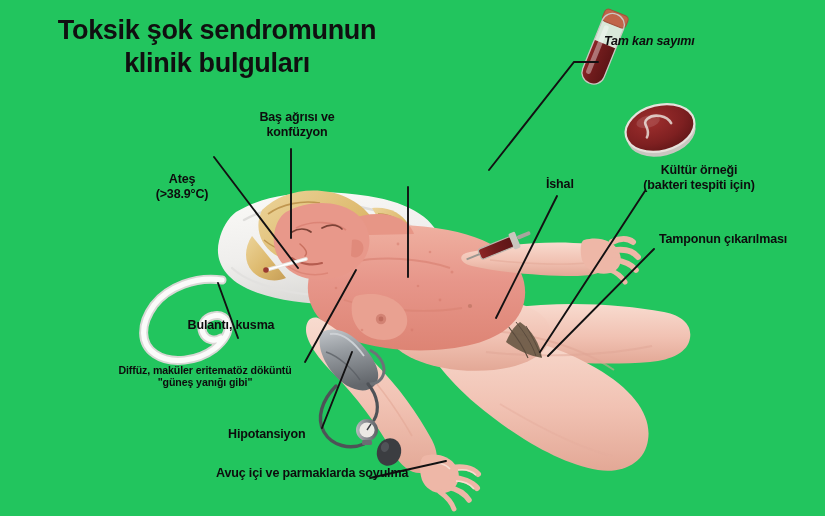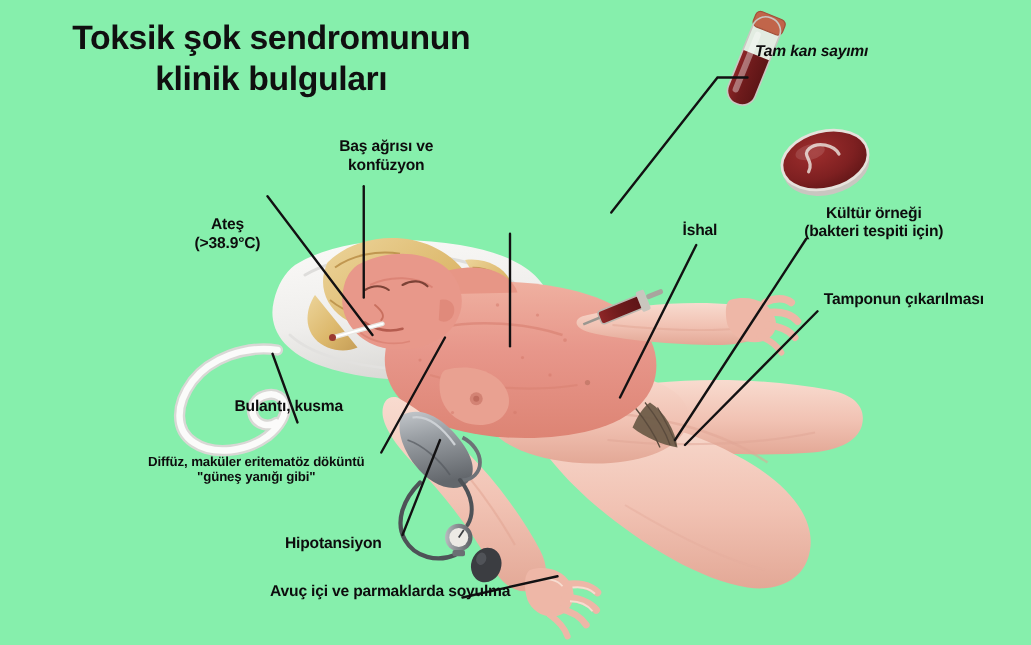--- a/index.html
+++ b/index.html
@@ -5,21 +5,21 @@
 <style>
   html, body {
     margin: 0;
     padding: 0;
     background: #ffffff;
   }
   #stage {
     position: relative;
     width: 825px;
     height: 516px;
-    background: #86efac;
+    background: #22c55e;
     overflow: hidden;
     font-family: "Liberation Sans", sans-serif;
     color: #100f10;
     -webkit-font-smoothing: antialiased;
   }
 
   
   #title {
     position: absolute;
     left: 22px;
@@ -323,21 +323,21 @@
     <path class="leader" d="M322 428 L352 352"></path>
     <path class="leader" d="M370 478 L446 461"></path>
   </svg>
 
   <div id="title">Toksik şok sendromunun
 klinik bulguları</div>
 
   <div class="label c" style="left:126px; top:125px; width:112px;margin-top:47px;">Ateş
 (&gt;38.9°C)</div>
 
-  <div class="label c" style="left:242px; top:110px; width:134px;text-align:center;">Baş ağrısı ve
+  <div class="label c" style="left:230px; top:110px; width:134px;text-align:center;">Baş ağrısı ve
 konfüzyon</div>
 
 
   <div class="label l" style="left:604px; top:34px; width:150px;font-style:italic;">Tam kan sayımı</div>
 
   <div class="label l" style="left:546px; top:177px; width:70px;">İshal</div>
 
   <div class="label c" style="left:611px; top:163px; width:176px;">Kültür örneği
 (bakteri tespiti için)</div>
 

